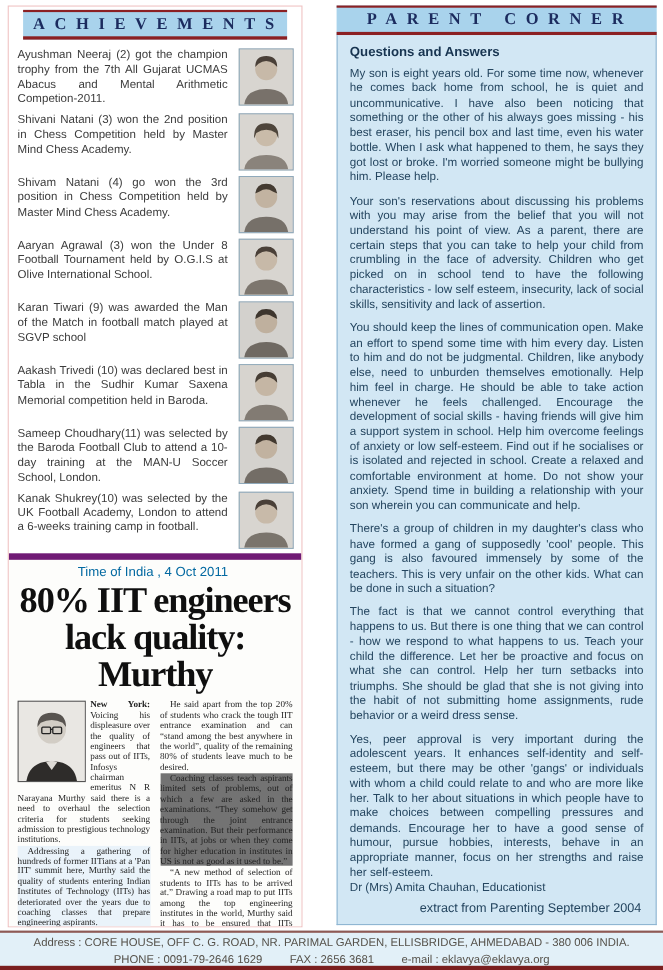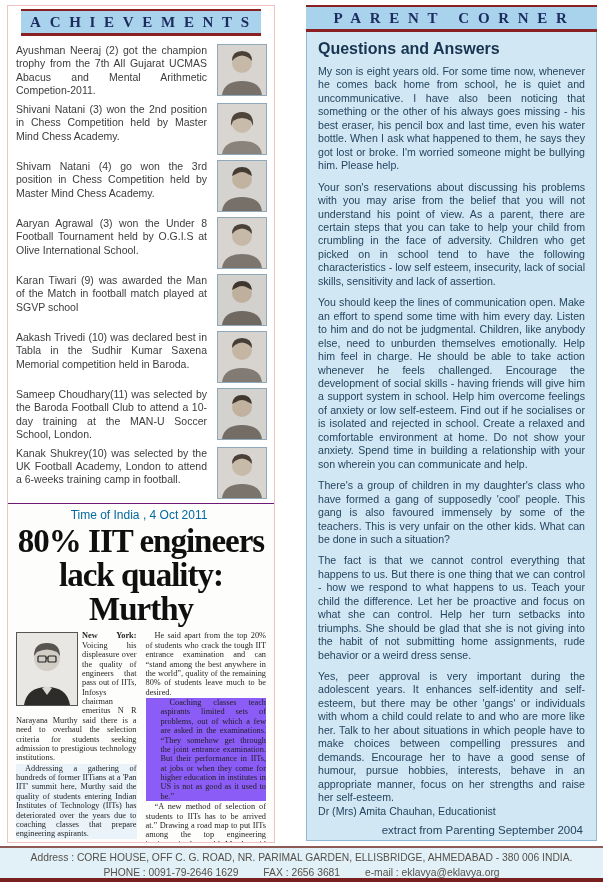--- a/index.html
+++ b/index.html
@@ -12,50 +12,50 @@
     background:#a9d3ec;color:#1b2b5e;
     border-top:2px solid #8b2023;border-bottom:3px solid #8b2023;
     font-family:"Liberation Serif",serif;font-weight:bold;
     font-size:15px;letter-spacing:0.58em;text-align:center;
     padding:3px 0 2px 6px;white-space:nowrap;overflow:hidden;
   }
   
   .col-left{position:absolute;left:7px;top:5px;width:268px;height:838px;
     border:1px solid #f0c3c3;box-sizing:border-box;overflow:hidden;background:#fff;}
   .col-left .section-header{margin:3px 13px 0 13px;}
-  .ach-list{padding:8px 7px 2px 8px;border-bottom:1px solid #701a75;}
+  .ach-list{padding:8px 7px 2px 8px;border-bottom:6px solid #701a75;}
   .ach-row{display:flex;gap:10px;align-items:flex-start;min-height:46px;margin-bottom:5px;}
   .ach-text{flex:1;font-size:10.5px;line-height:1.28;color:#3c3c3c;text-align:justify;}
   .photo{width:48px;height:50px;flex:none;border:1px solid #8fa9bb;background:#d8d5d0;}
   .photo svg{display:block;}
   
   .news{padding:4px 8px 0 8px;background:#fdfdfb;}
   .news-source{text-align:center;font-size:12px;color:#0369a1;padding-right:4px;margin-bottom:2px;}
   .news-headline{
     font-family:"Liberation Serif",serif;font-weight:bold;color:#0f0f0f;
     font-size:33px;line-height:1.04;text-align:center;letter-spacing:-1px;margin:2px 0 5px 0;
   }
   .news-body{display:flex;gap:9px;font-family:"Liberation Serif",serif;
     font-size:8.3px;line-height:1.13;color:#1f1f1f;text-align:justify;}
   .news-col{flex:1;min-width:0;}
   .news-col p{margin:0 0 1px 0;}
   .news-col p.ind{text-indent:9px;}
   .news-photo{float:left;width:60px;height:72px;border:1px solid #555;margin:1px 4px 1px 0;background:#e9e7e3;}
   .news-photo svg{display:block;}
-  .hl{background:#8b5cf6;padding-left:15px;}
+  .hl{background:#737373;}
   .hl-light{background:#eaf3fa;}
   .news-lead{font-weight:bold;}
   
   .col-right{position:absolute;left:306px;top:5px;width:291px;}
   .qa-box{
     background:#d2e7f4;border:1px solid #8fb6d2;border-top:none;
     height:809px;box-sizing:border-box;overflow:hidden;
     padding:8px 11px 6px 11px;color:#24455f;
   }
-  .qa-subtitle{font-weight:bold;font-size:16px;color:#173450;margin:0 0 7px 0;}
+  .qa-subtitle{font-weight:bold;font-size:12px;color:#173450;margin:0 0 7px 0;}
   .qa-box p.qa{font-size:10.6px;line-height:1.27;text-align:justify;margin:0 0 8px 0;}
   .qa-sig{font-size:10.6px;line-height:1.27;margin:-4px 0 6px 0;}
   .qa-attr{font-size:11.5px;text-align:right;margin:4px 2px 0 0;}
   
   .footer{
     position:absolute;left:0;right:0;bottom:0;height:36px;box-sizing:border-box;
     background:#e2f0f8;border-top:2px solid #8e5a55;border-bottom:4px solid #7a1f1f;
     text-align:center;font-size:10.3px;color:#55514a;padding-top:3px;line-height:1.45;
   }
   .footer .seg{margin:0 11px;}

